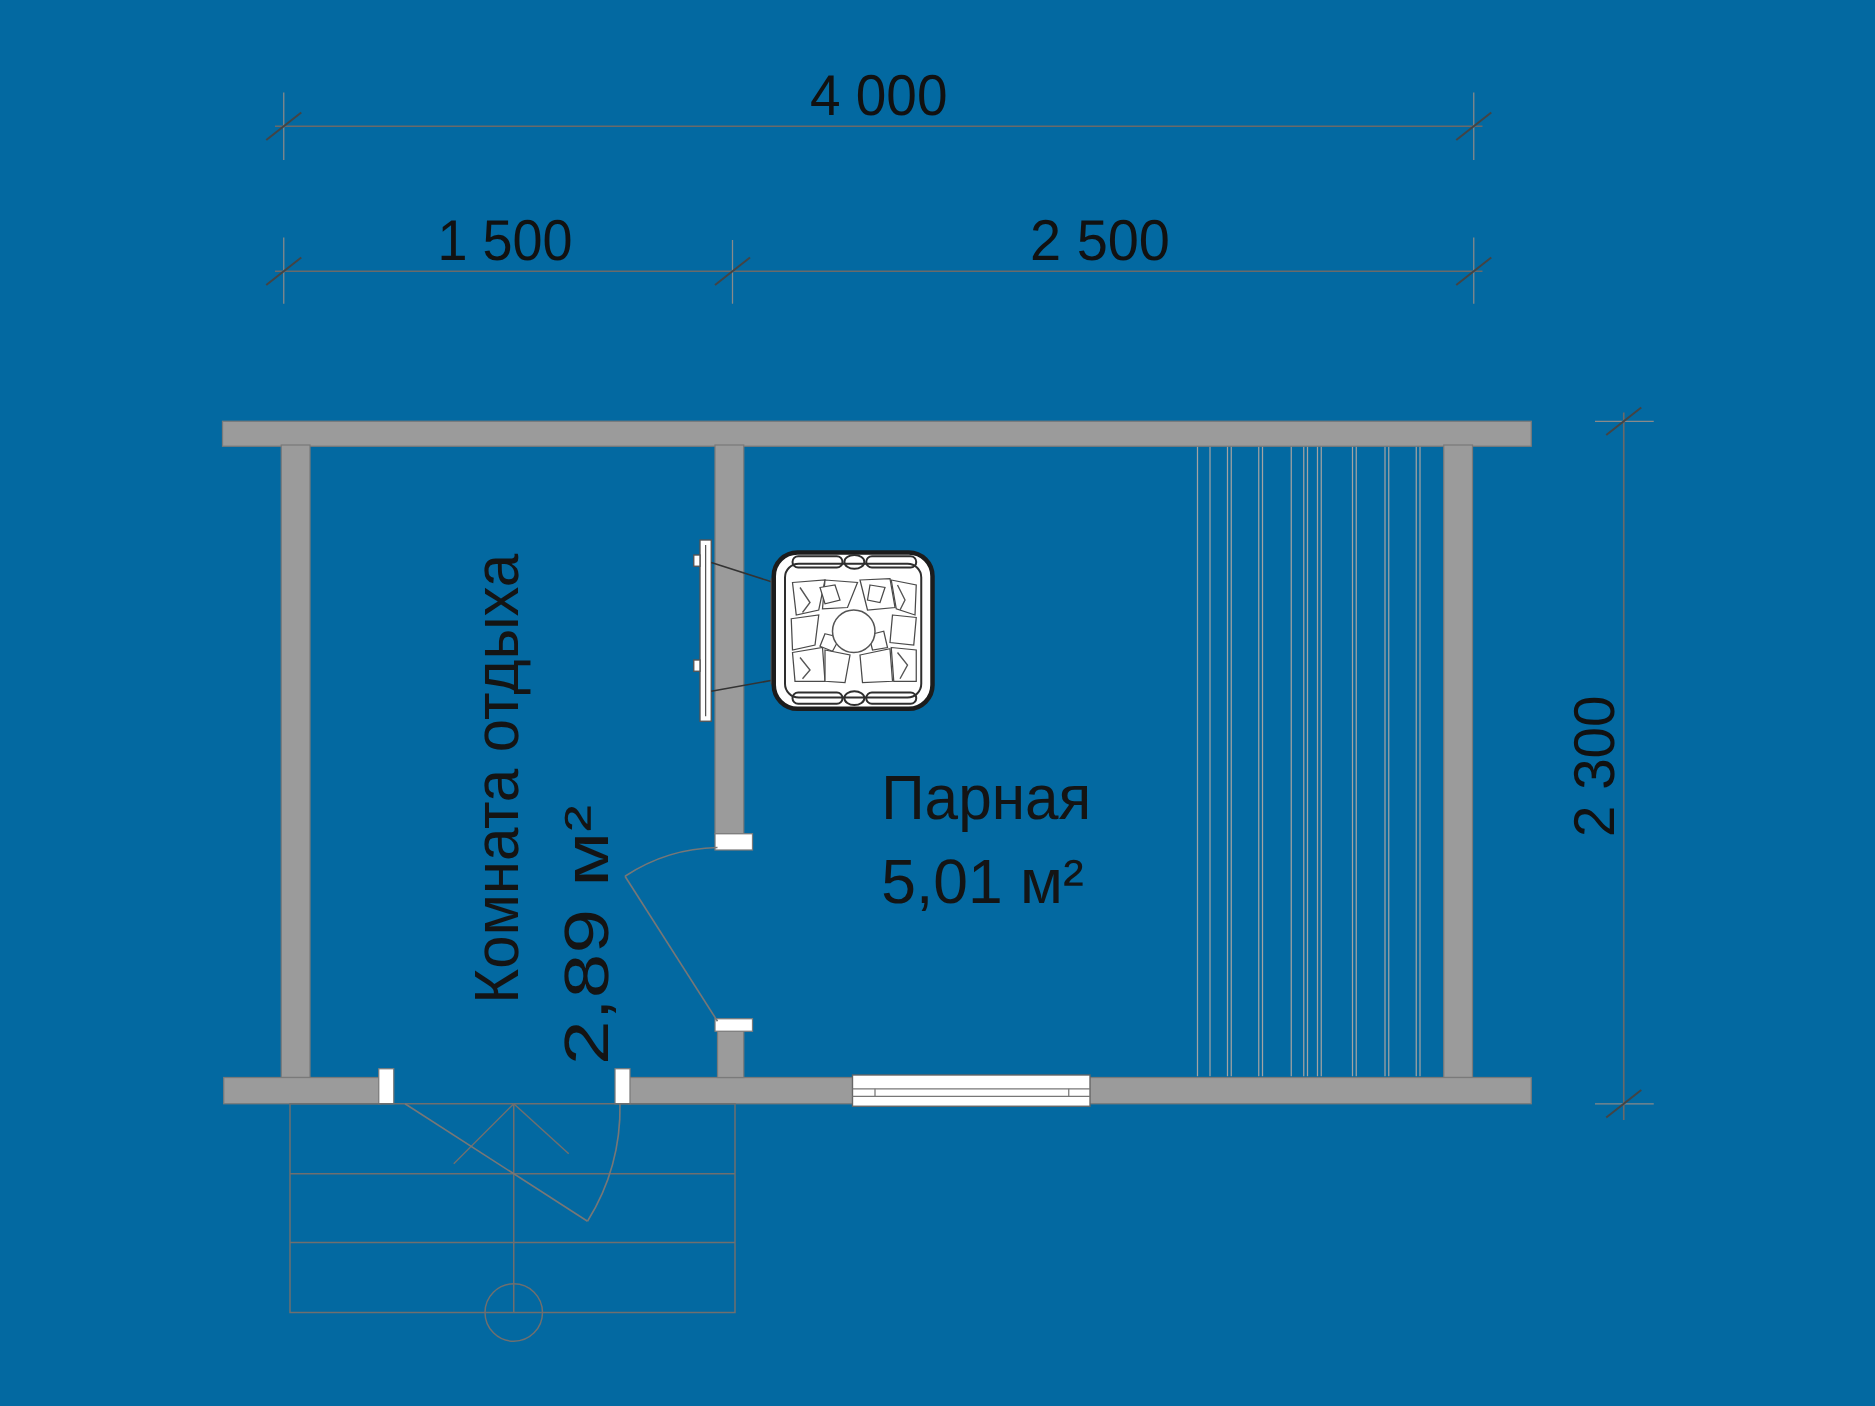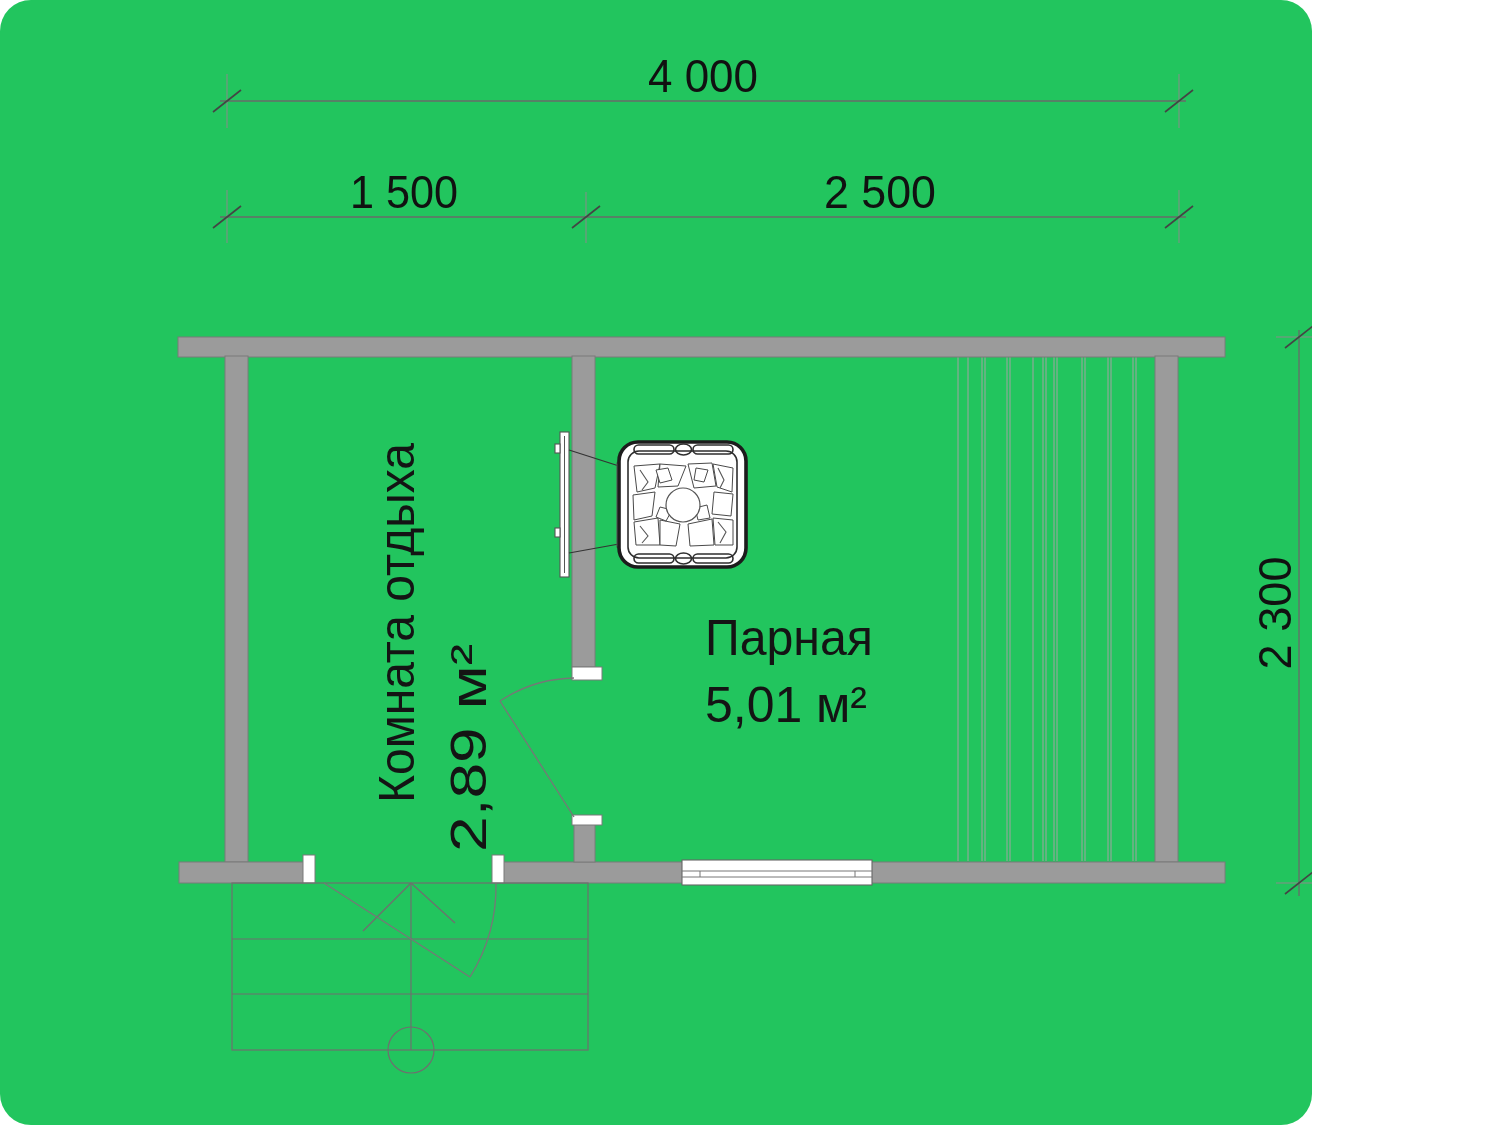--- a/index.html
+++ b/index.html
@@ -1,16 +1,16 @@
 <!DOCTYPE html>
 <html><head>
 <meta charset="utf-8">
 <style>
   html,body{margin:0;padding:0;background:#ffffff;}
-  .canvas{position:relative;width:1312px;height:1125px;background:#22c55e;overflow:hidden;border-radius:31px;}
+  .canvas{position:relative;width:1500px;height:1125px;background:#0369a1;overflow:hidden;}
   svg{position:absolute;left:0;top:0;}
   .dim-line{stroke:#6a6a6a;stroke-width:1.3;fill:none;}
   .ext-line{stroke:#8a8a8a;stroke-width:1;fill:none;}
   .tick{stroke:#444444;stroke-width:1.6;fill:none;}
   .wall{fill:#9b9b9b;stroke:#7a7a7a;stroke-width:1;}
   .jamb{fill:#ffffff;stroke:#7a7a7a;stroke-width:1;}
   .thin{stroke:#777777;stroke-width:1.3;fill:none;}
   .porch{stroke:#6f6f6f;stroke-width:1.2;fill:none;}
   .stove-heavy{stroke:#1c1c1c;stroke-width:3.6;fill:#ffffff;}
   .stove-med{stroke:#2e2e2e;stroke-width:1.6;fill:none;}

